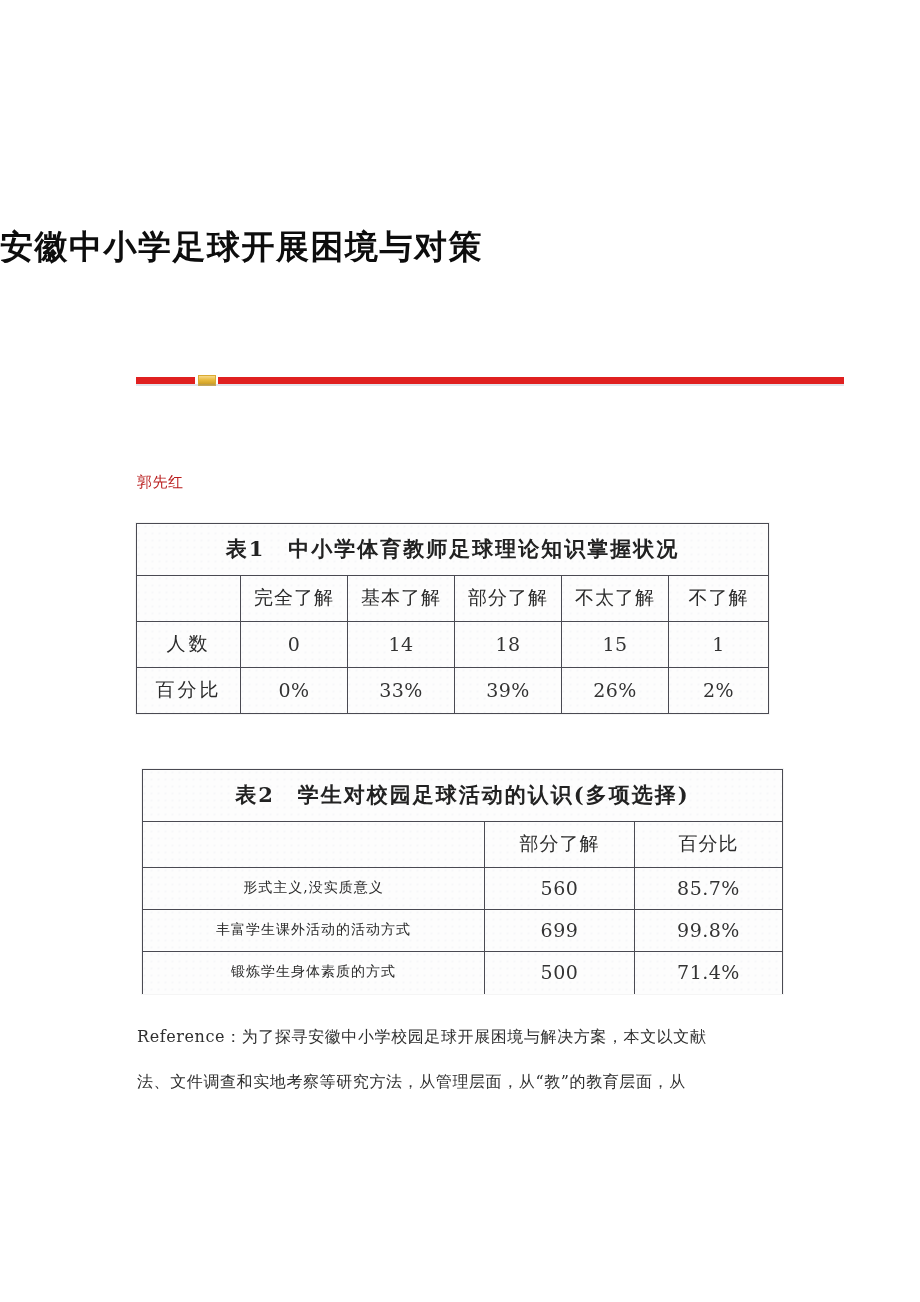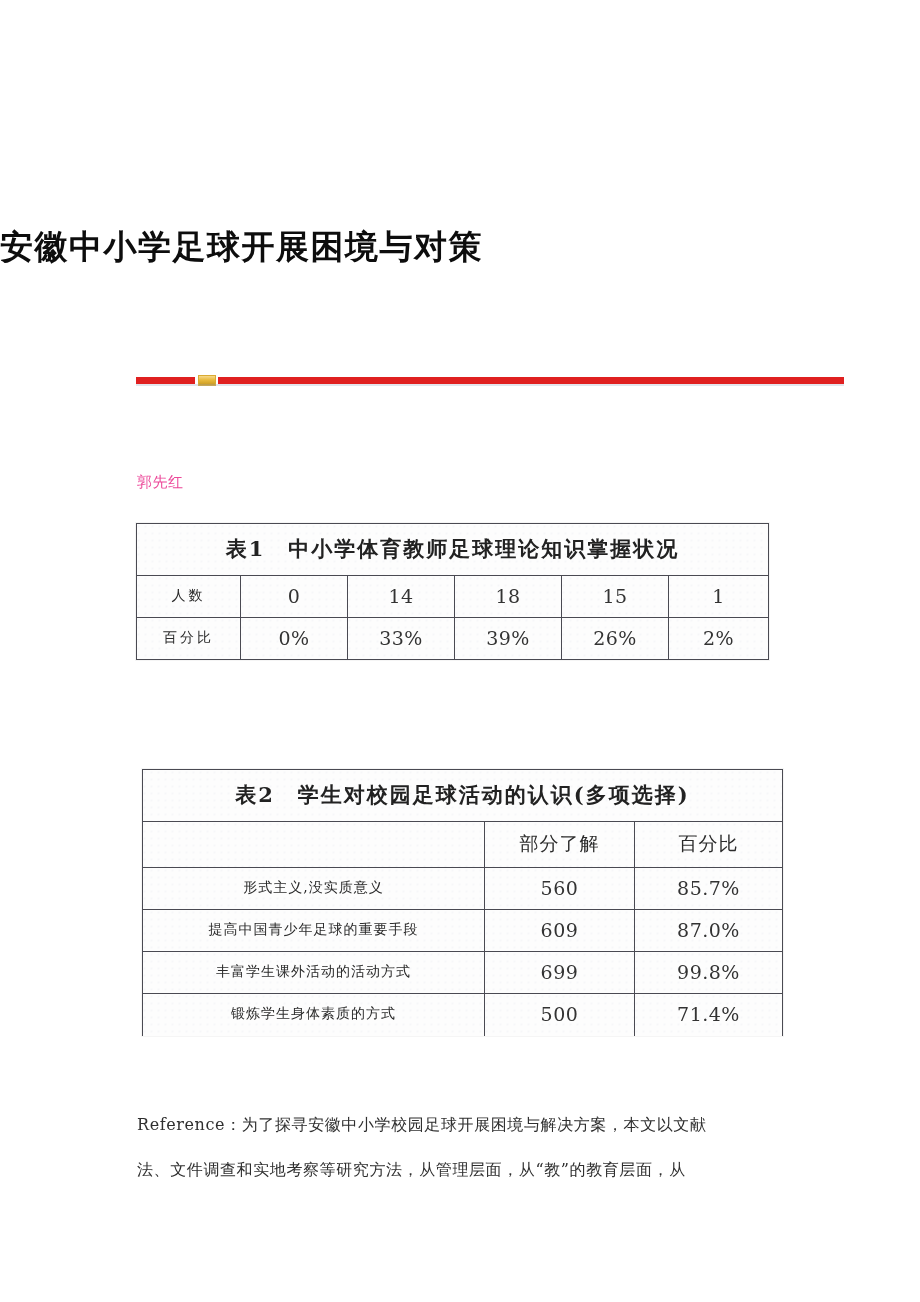--- a/index.html
+++ b/index.html
@@ -73,21 +73,21 @@
     background: rgba(150,160,185,0.28);
   }
 
   
   .author {
     position: absolute;
     top: 473px;
     left: 137px;
     font-family: "DejaVu Sans", "Liberation Sans", sans-serif;
     font-size: 15px;
-    color: #ec4899;
+    color: #b91c1c;
     letter-spacing: 0.5px;
   }
 
   
   .scan-table {
     position: absolute;
     border-collapse: collapse;
     table-layout: fixed;
     background: #fdfdfd;
     font-family: "DejaVu Serif", "Liberation Serif", serif;
@@ -115,37 +115,37 @@
     padding: 9px 0 10px;
     letter-spacing: 1px;
   }
   .num-cell {
     font-size: 19px;
     padding: 9px 0 10px;
     letter-spacing: 0.5px;
     color: #333;
   }
   .rowlabel {
-    font-size: 14px;
+    font-size: 19px;
     letter-spacing: 3px;
   }
 
   
   #table-1 { top: 523px; left: 136px; width: 632px; }
   
   #table-2 { top: 737px; left: 142px; width: 640px; margin-top: 32px; }
   #table-2 .t2-item { font-size: 14px; letter-spacing: 1px; padding: 9px 0 10px; }
 
   
   .clipped-row td { border-bottom-color: transparent; }
 
   
   .body-text {
     position: absolute;
-    top: 1102px;
+    top: 1014px;
     left: 137px;
     width: 650px;
     font-family: "DejaVu Serif", "Liberation Serif", serif;
     font-size: 16px;
     line-height: 45px;
     color: #2f2f2f;
     letter-spacing: 0.6px;
   }
   .body-text p { margin: 0; white-space: nowrap; }
 </style>
@@ -172,20 +172,28 @@
         <col style="width:107px">
       <col style="width:107px">
         <col style="width:107px">
         <col style="width:100px">
     </colgroup>
     <tbody>
       <tr>
         <td class="cap-cell" colspan="6">表1　中小学体育教师足球理论知识掌握状况</td>
       </tr>
       <tr>
+        <td class="hdr-cell">&nbsp;</td>
+        <td class="hdr-cell">完全了解</td>
+        <td class="hdr-cell">基本了解</td>
+        <td class="hdr-cell">部分了解</td>
+        <td class="hdr-cell">不太了解</td>
+        <td class="hdr-cell">不了解</td>
+      </tr>
+      <tr>
         <td class="body-cell rowlabel">人数</td>
         <td class="num-cell">0</td>
         <td class="num-cell">14</td>
         <td class="num-cell">18</td>
         <td class="num-cell">15</td>
         <td class="num-cell">1</td>
       </tr>
       <tr>
         <td class="body-cell rowlabel">百分比</td>
         <td class="num-cell">0%</td>
@@ -211,25 +219,20 @@
         <td class="hdr-cell">&nbsp;</td>
         <td class="hdr-cell">部分了解</td>
         <td class="hdr-cell">百分比</td>
       </tr>
       <tr>
         <td class="t2-item">形式主义,没实质意义</td>
         <td class="num-cell">560</td>
         <td class="num-cell">85.7%</td>
       </tr>
       <tr>
-        <td class="t2-item">提高中国青少年足球的重要手段</td>
-        <td class="num-cell">609</td>
-        <td class="num-cell">87.0%</td>
-      </tr>
-      <tr>
         <td class="t2-item">丰富学生课外活动的活动方式</td>
         <td class="num-cell">699</td>
         <td class="num-cell">99.8%</td>
       </tr>
       <tr class="clipped-row">
         <td class="t2-item">锻炼学生身体素质的方式</td>
         <td class="num-cell">500</td>
         <td class="num-cell">71.4%</td>
       </tr>
     </tbody>

